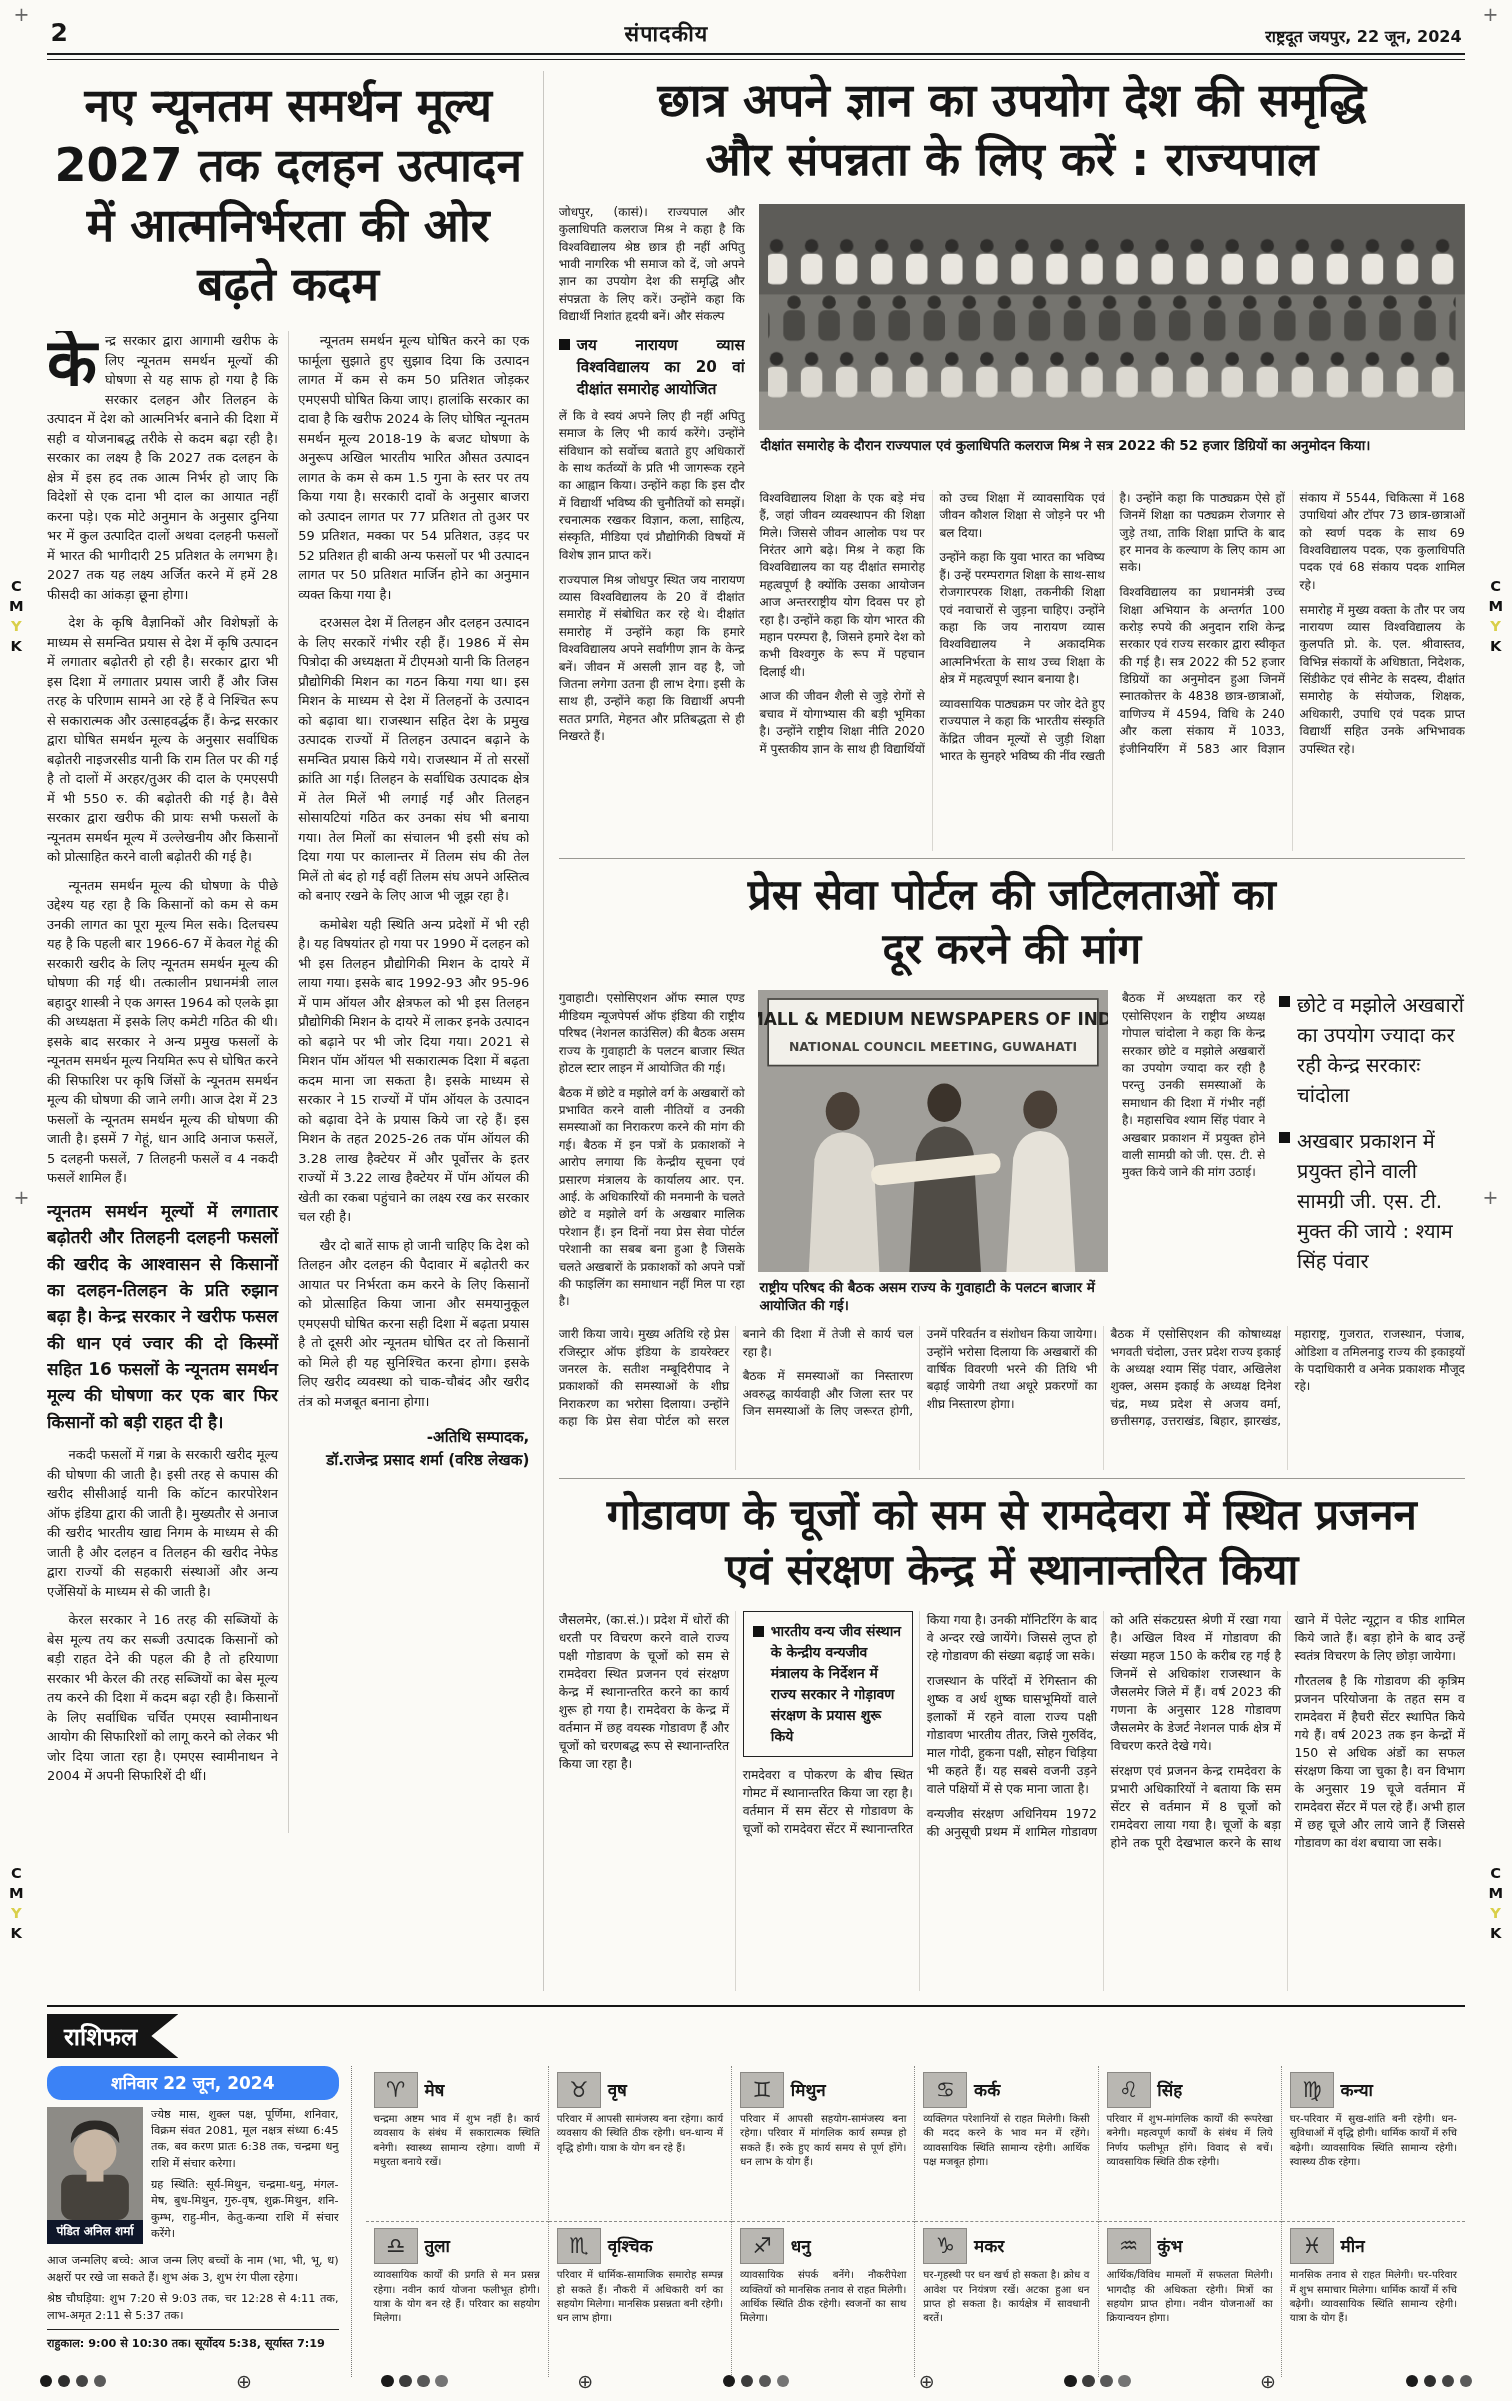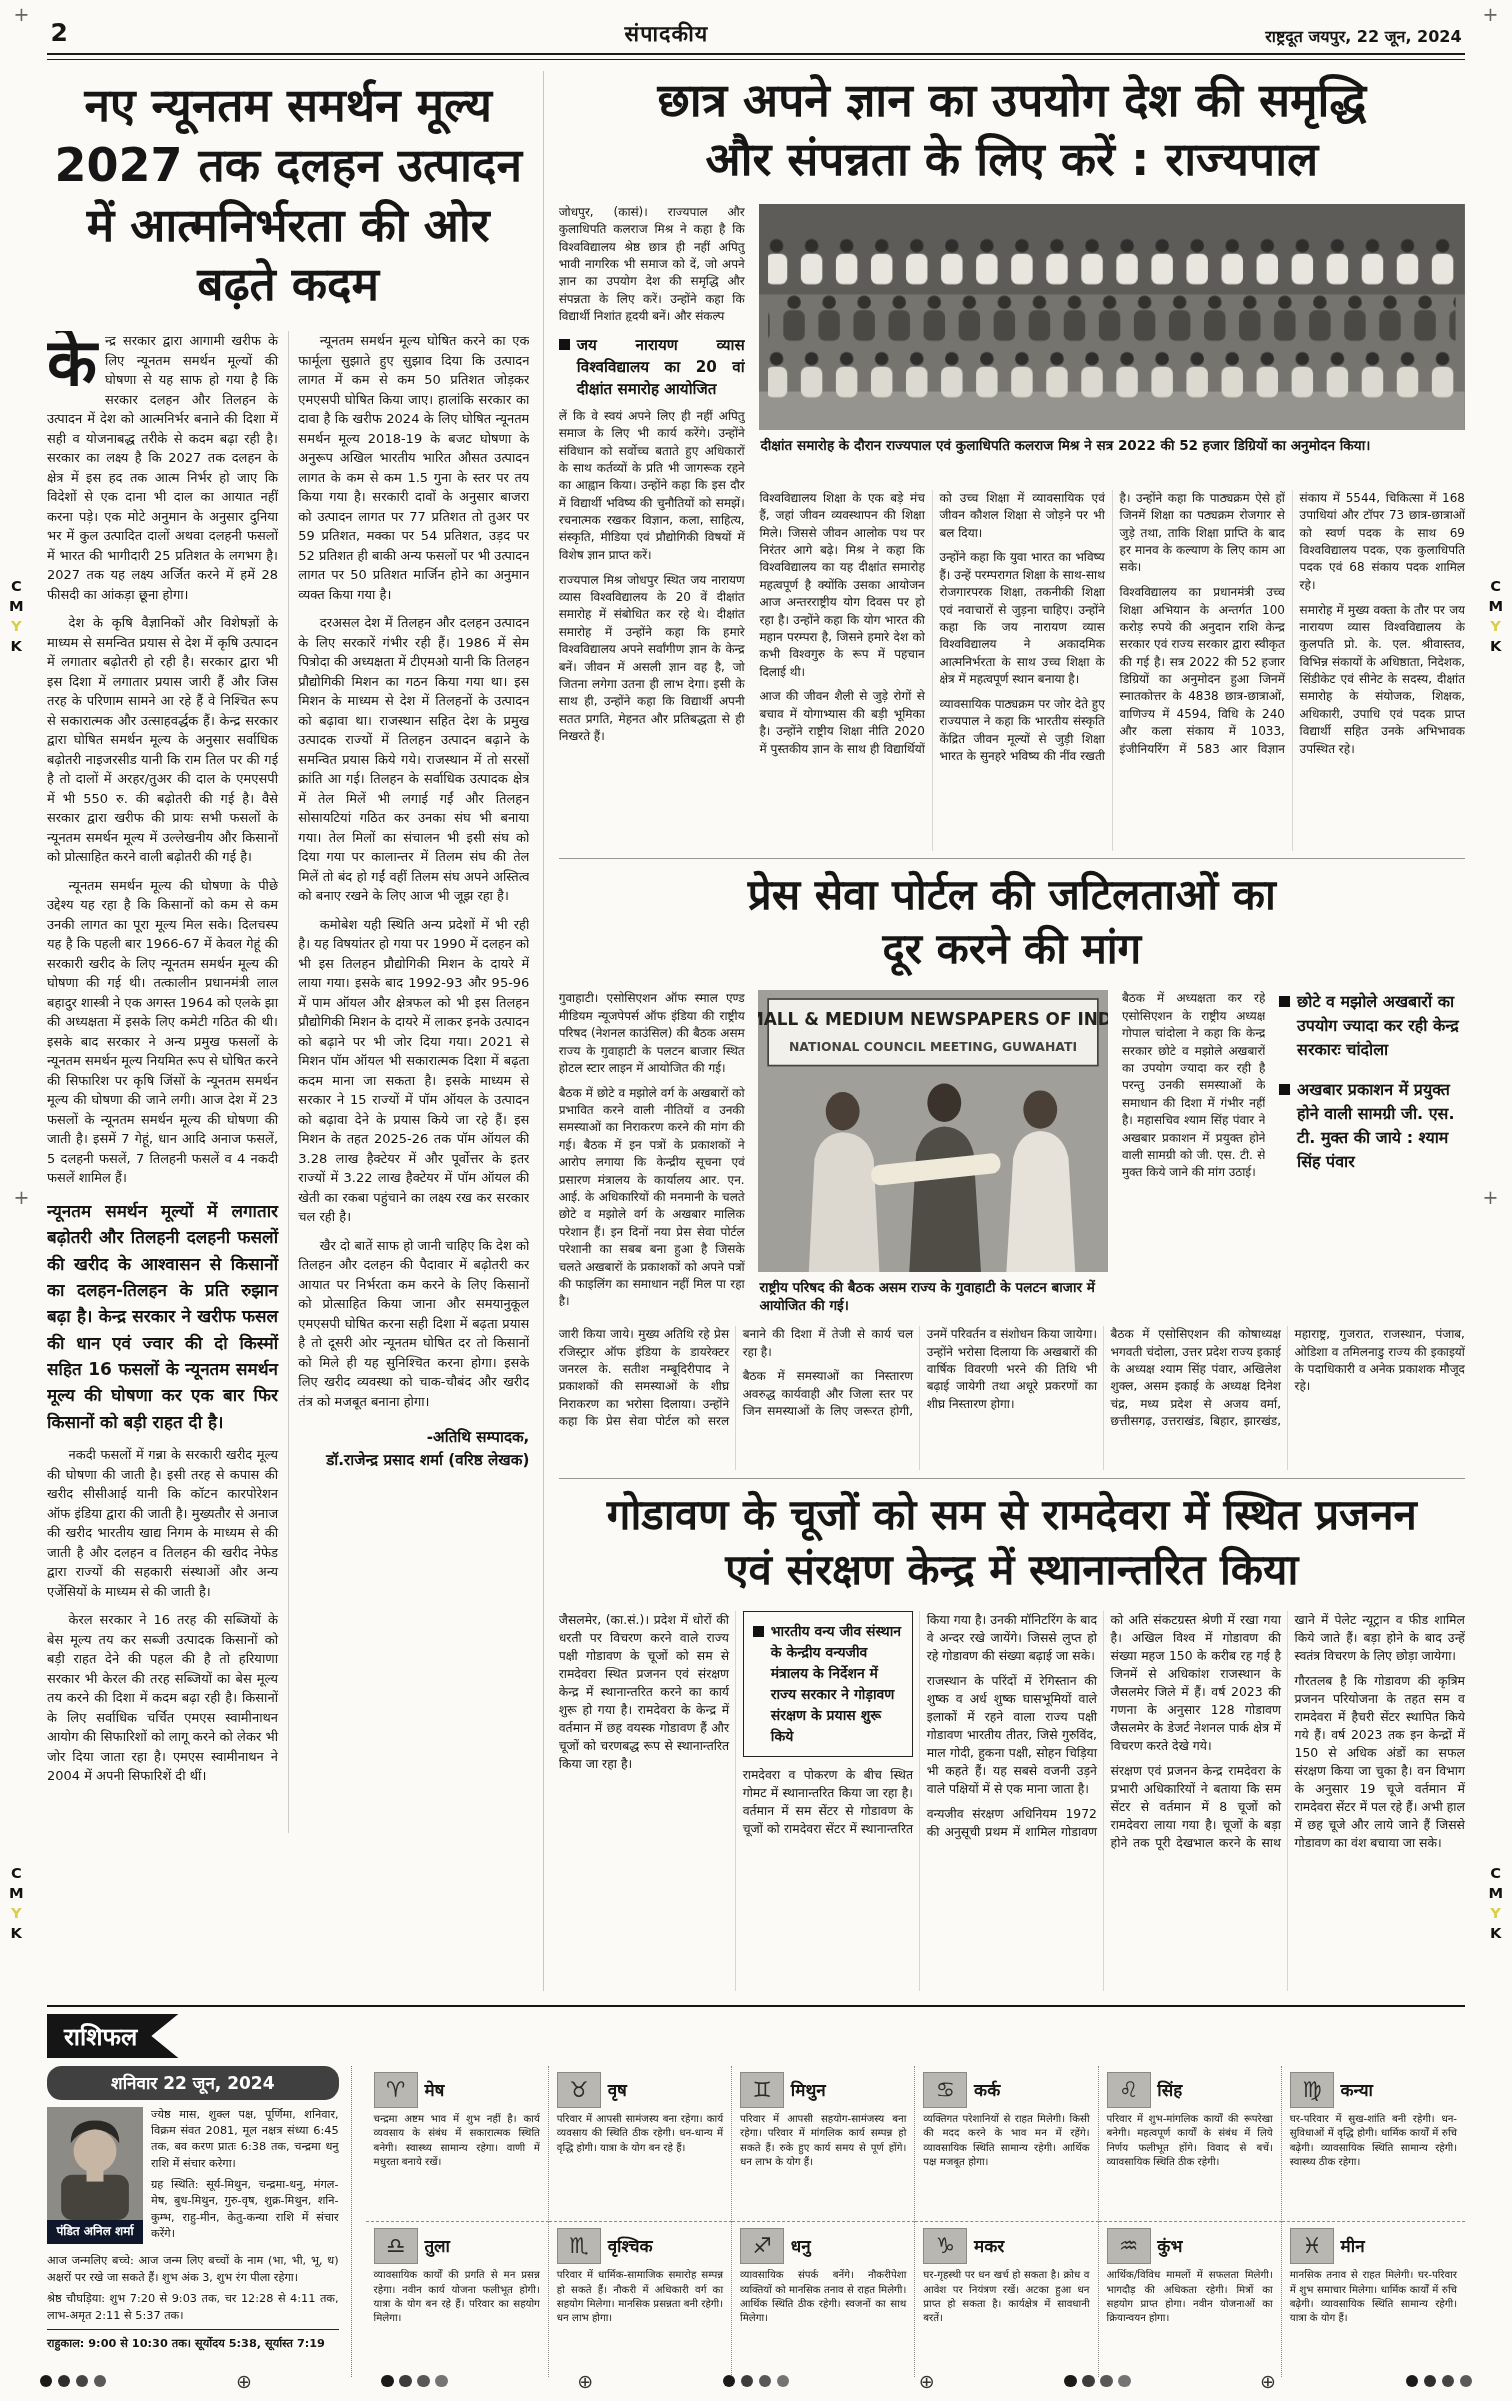--- a/index.html
+++ b/index.html
@@ -40,32 +40,32 @@
   .ma-col1{height:635px;overflow:hidden;}
   .sidebar-note{display:flex;gap:6.8px;font-size:15.2px;font-weight:bold;line-height:1.45;margin:8px 0;}
   .photo.conv{height:226px;}
   .ma-cols{column-count:4;column-gap:14.7px;column-rule:0.6px solid #d8d6d0;height:361px;overflow:hidden;margin-top:36px;}
   
   .pa{border-top:1.1px solid #9a9892;padding-top:9px;margin-top:6.8px;}
   .pa h2,.ga h2{font-size:42px;line-height:1.3;font-weight:800;text-align:center;margin:0 0 13.6px 0;}
   .pa-grid{display:grid;grid-template-columns:186px 350px 1fr 186px;column-gap:13.6px;}
   .pa-col{height:316px;overflow:hidden;}
   .photo.meet{height:282px;}
-  .pq-item{display:flex;gap:6.8px;font-size:16px;font-weight:bold;line-height:1.5;margin-bottom:16px;}
+  .pq-item{display:flex;gap:6.8px;font-size:20px;font-weight:normal;line-height:1.5;margin-bottom:16px;}
   .pa-cols{column-count:5;column-gap:13.6px;column-rule:0.6px solid #d8d6d0;height:144px;overflow:hidden;margin-top:3.4px;}
   
   .ga{border-top:1.1px solid #9a9892;padding-top:9px;margin-top:8px;}
   .ga-cols{column-count:5;column-gap:13.6px;column-rule:0.6px solid #d8d6d0;height:395px;overflow:hidden;font-size:12.4px;}
   .ga-box{border:1.7px solid #222;padding:9px;margin:0 0 9px 0;break-inside:avoid;display:flex;gap:6.8px;font-size:14px;font-weight:bold;line-height:1.5;text-align:left;}
   
   .rf{margin-top:13.6px;border-top:2.3px solid #151515;padding-top:6.8px;}
   .rf-banner{display:inline-block;background:#151515;color:#fff;font-size:24px;font-weight:bold;padding:5.6px 41px 5.6px 17px;clip-path:polygon(0 0,100% 0,calc(100% - 27px) 50%,100% 100%,0 100%);margin-bottom:8px;}
   .rf-grid{display:grid;grid-template-columns:305px 1fr;column-gap:13.6px;}
   .rf-left{border-right:1.1px dotted #777;padding-right:12.4px;font-size:11.3px;line-height:1.45;}
-  .rf-date{background:#404040;color:#fff;text-align:center;font-size:17px;font-weight:bold;padding:4.5px 0;border-radius:14.7px;margin-bottom:6.8px;}
+  .rf-date{background:#3b82f6;color:#fff;text-align:center;font-size:17px;font-weight:bold;padding:4.5px 0;border-radius:14.7px;margin-bottom:6.8px;}
   .rf-pan{display:flex;gap:8px;margin-bottom:5.6px;}
   .astro{flex:0 0 96px;}
   .astro-img{width:96px;height:113px;background:#8d8b86;overflow:hidden;}
   .astro-img svg{display:block;width:100%;height:100%;}
   .astro-name{background:#0f172a;color:#fff;font-size:12px;font-weight:bold;text-align:center;padding:3.4px 1.1px;}
   .rf-lines p{margin:0 0 5.1px 0;text-align:justify;}
   .rf-rahu{border-top:1.1px solid #222;margin-top:4.5px;padding-top:6px;font-weight:bold;}
   .z-grid{display:grid;grid-template-columns:repeat(6,1fr);}
   .z-cell{padding:5.6px 8px;border-right:1.1px dotted #8a8a86;min-height:144px;}
   .z-cell.lastcol{border-right:none;}

